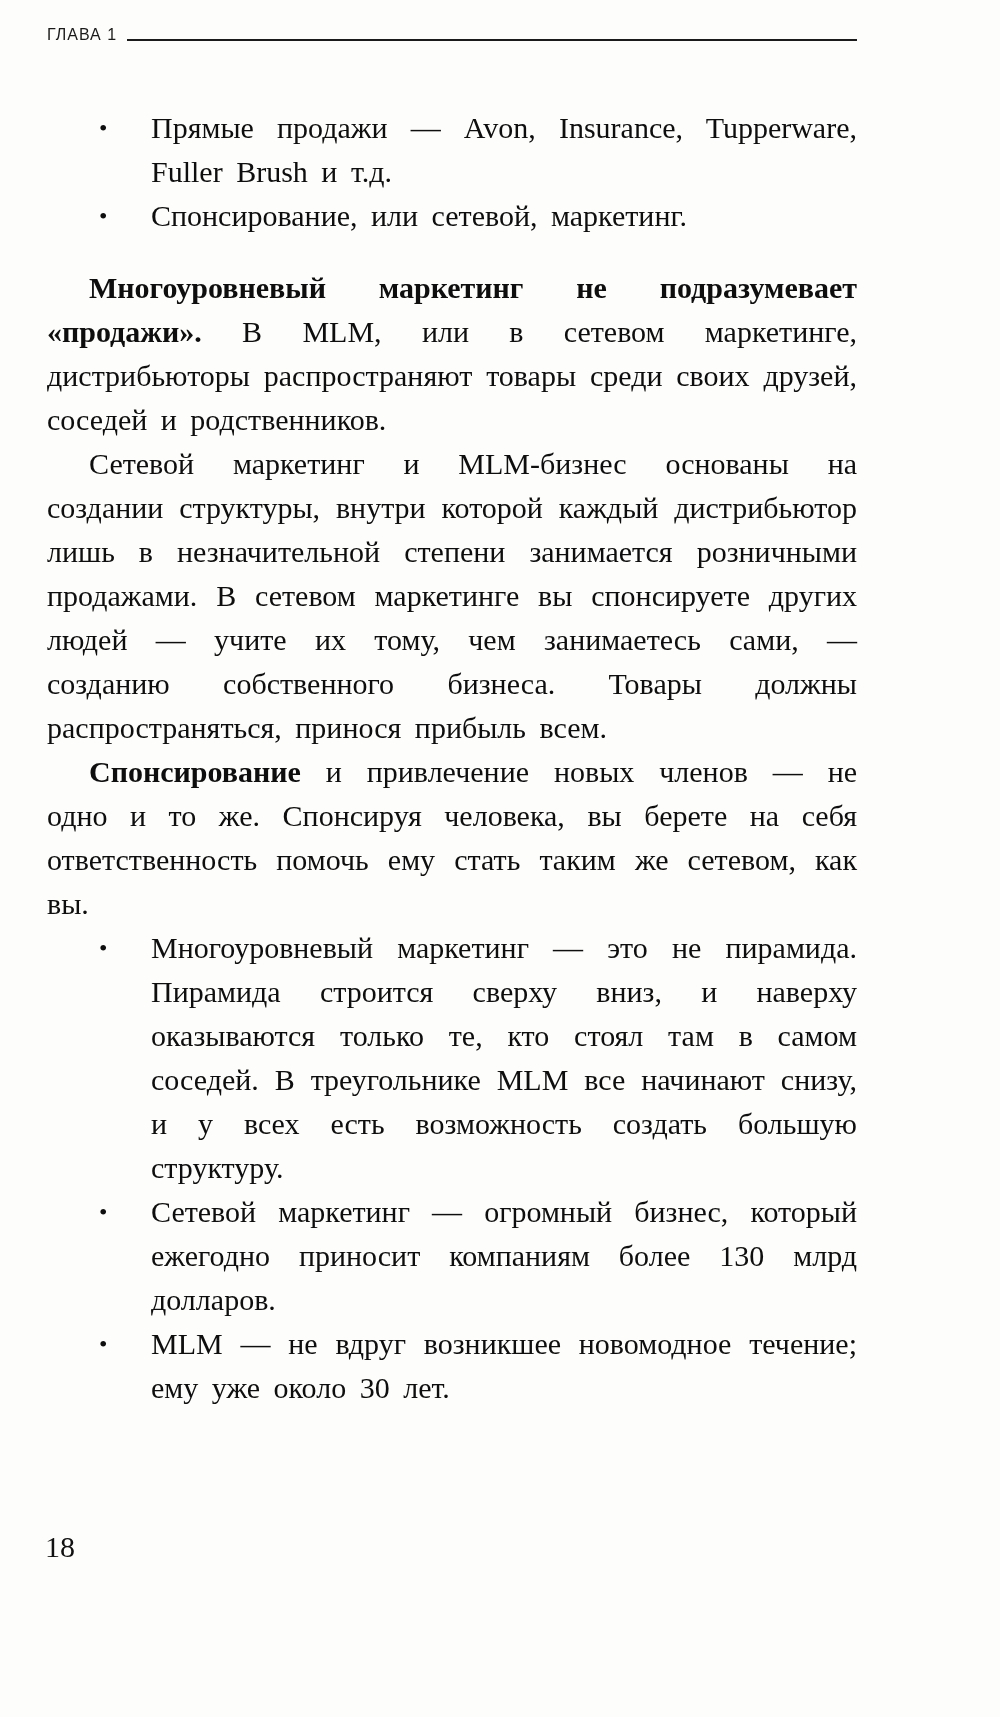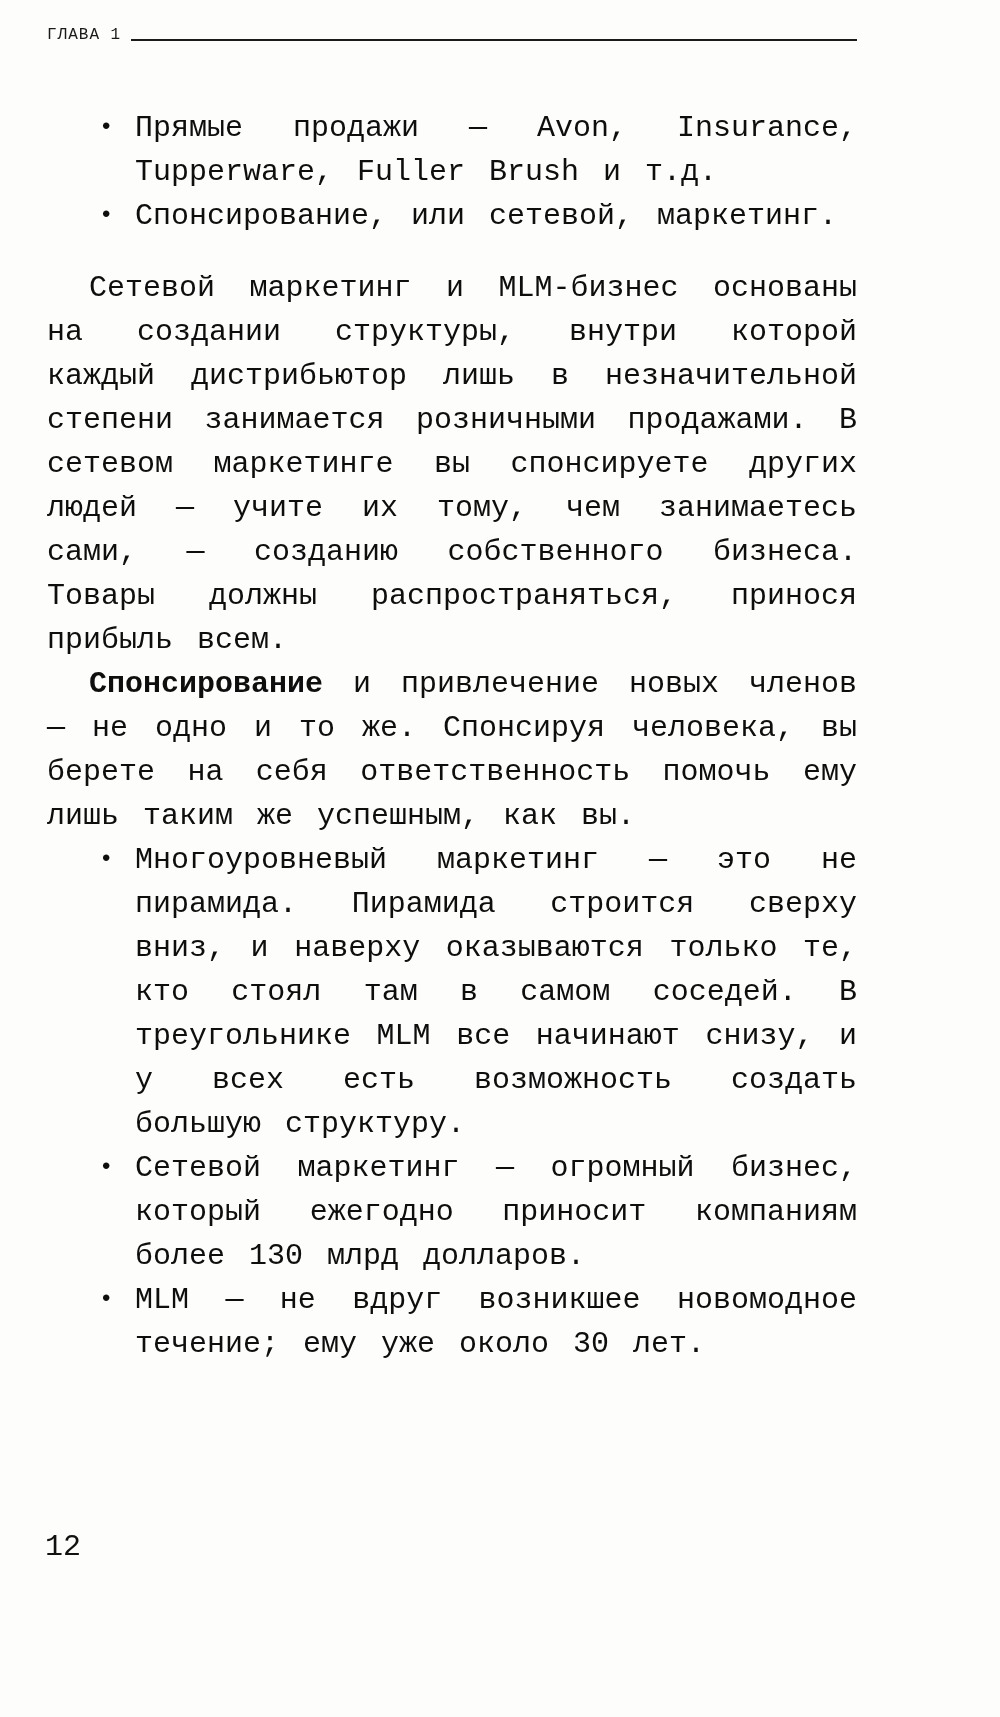--- a/index.html
+++ b/index.html
@@ -1,15 +1,15 @@
 <!DOCTYPE html>
 <html lang="ru"><head>
   <meta charset="utf-8">
   <style>
-    * { margin: 0; padding: 0; box-sizing: border-box; font-family: Liberation Mono, monospace; }
+    * { margin: 0; padding: 0; box-sizing: border-box; }
     html, body { width: 1000px; height: 1717px; }
     body {
       background: #fdfdfb;
       color: #0e0e0e;
       font-family: "Liberation Serif", "DejaVu Serif", serif;
       position: relative;
       overflow: hidden;
     }
     .page {
       position: absolute;
@@ -62,20 +62,21 @@
     .bullet-item { display: flex; }
     .bullet {
       flex: 0 0 36px;
       font-size: 24px;
       line-height: 44px;
       text-align: left;
     }
     .bullet-text {
       flex: 1;
       text-align: justify;
+      margin-left: 16px;
     }
     .page-number {
       position: absolute;
       left: 45px;
       top: 1530px;
       font-size: 30px;
       color: #111;
     }
   </style>
 </head>
@@ -94,37 +95,38 @@
       <li class="bullet-item">
         <span class="bullet">•</span>
         <span class="bullet-text">Прямые продажи — Avon, Insurance, Tupperware, Fuller Brush и т.д.</span>
       </li>
       <li class="bullet-item">
         <span class="bullet">•</span>
         <span class="bullet-text">Спонсирование, или сетевой, маркетинг.</span>
       </li>
     </ul>
 
+    <p class="para"><span class="bold-lead">Многоуровневый маркетинг не подразумевает «продажи».</span><span> В MLM, или в сетевом маркетинге, дистрибьюторы распространяют товары среди своих друзей, соседей и родственников.</span></p>
 
     <p class="para">Сетевой маркетинг и MLM-бизнес основаны на создании структуры, внутри которой каждый дистрибьютор лишь в незначительной степени занимается розничными продажами. В сетевом маркетинге вы спонсируете других людей — учите их тому, чем занимаетесь сами, — созданию собственного бизнеса. Товары должны распространяться, принося прибыль всем.</p>
 
-    <p class="para"><span class="bold-lead">Спонсирование</span><span> и привлечение новых членов — не одно и то же. Спонсируя человека, вы берете на себя ответственность помочь ему лишь таким же успешным, как вы.</span></p>
+    <p class="para"><span class="bold-lead">Спонсирование</span><span> и привлечение новых членов — не одно и то же. Спонсируя человека, вы берете на себя ответственность помочь ему стать таким же сетевом, как вы.</span></p>
 
     <ul class="bullet-list bottom-list">
       <li class="bullet-item">
         <span class="bullet">•</span>
         <span class="bullet-text">Многоуровневый маркетинг — это не пирамида. Пирамида строится сверху вниз, и наверху оказываются только те, кто стоял там в самом соседей. В треугольнике MLM все начинают снизу, и у всех есть возможность создать большую структуру.</span>
       </li>
       <li class="bullet-item">
         <span class="bullet">•</span>
         <span class="bullet-text">Сетевой маркетинг — огромный бизнес, который ежегодно приносит компаниям более 130 млрд долларов.</span>
       </li>
       <li class="bullet-item">
         <span class="bullet">•</span>
         <span class="bullet-text">MLM — не вдруг возникшее новомодное течение; ему уже около 30 лет.</span>
       </li>
     </ul>
 
   </div>
 
-  <div class="page-number">12</div>
+  <div class="page-number">18</div>
 
 </div>
 
 </body></html>

